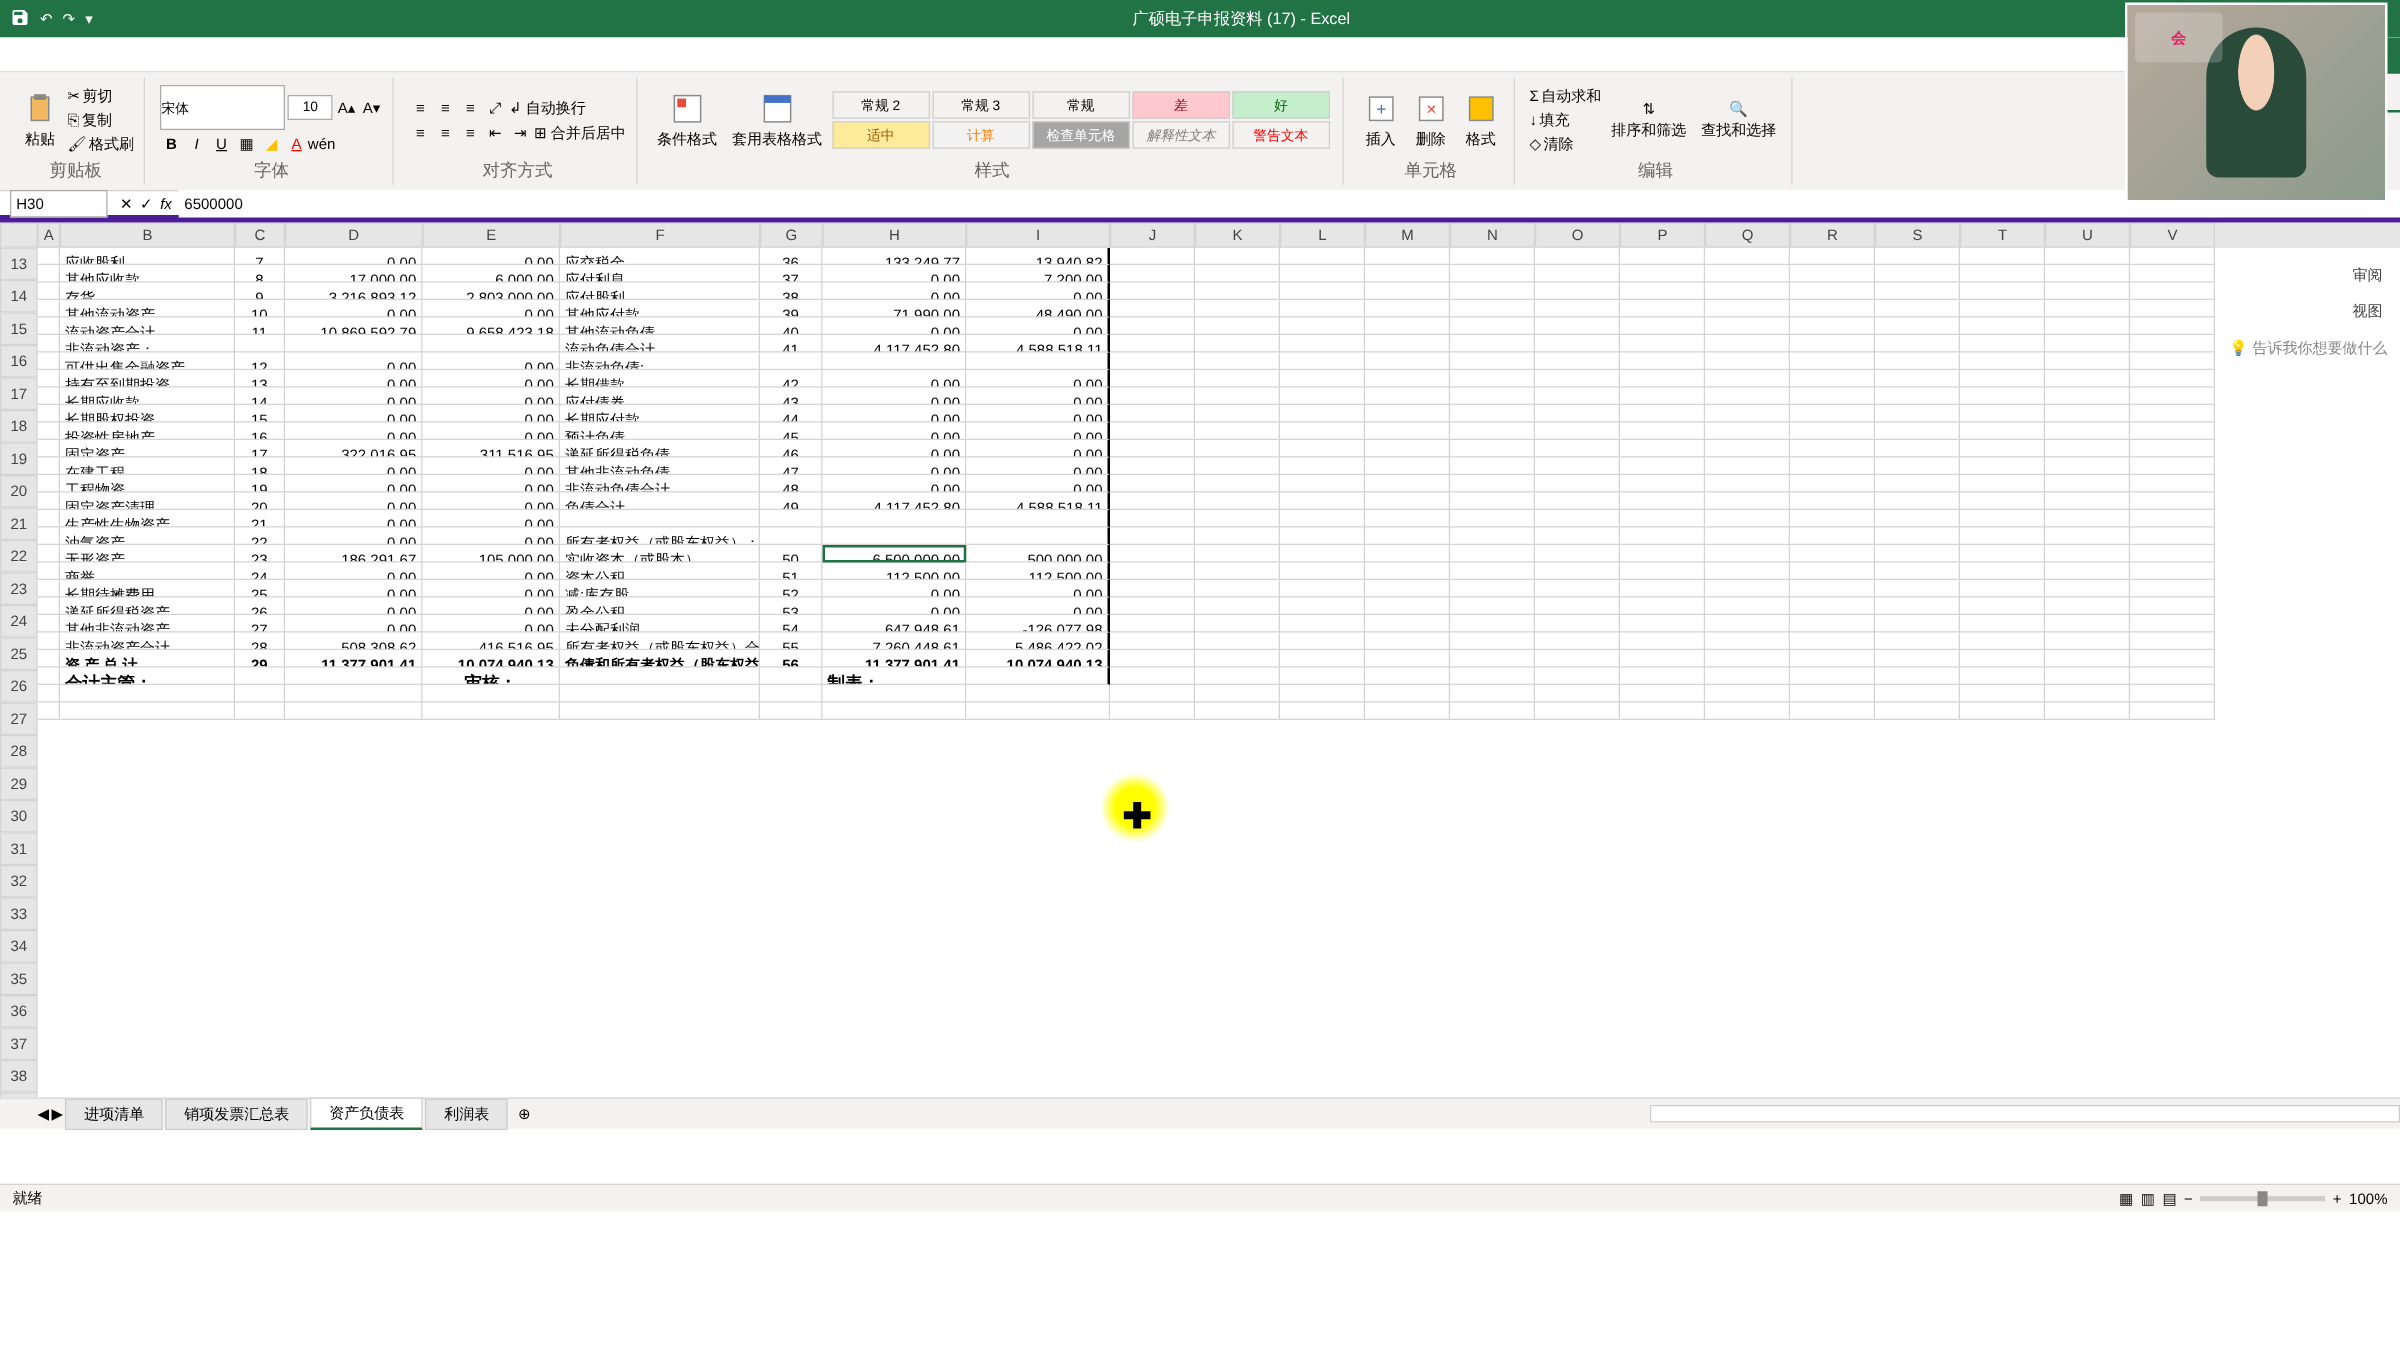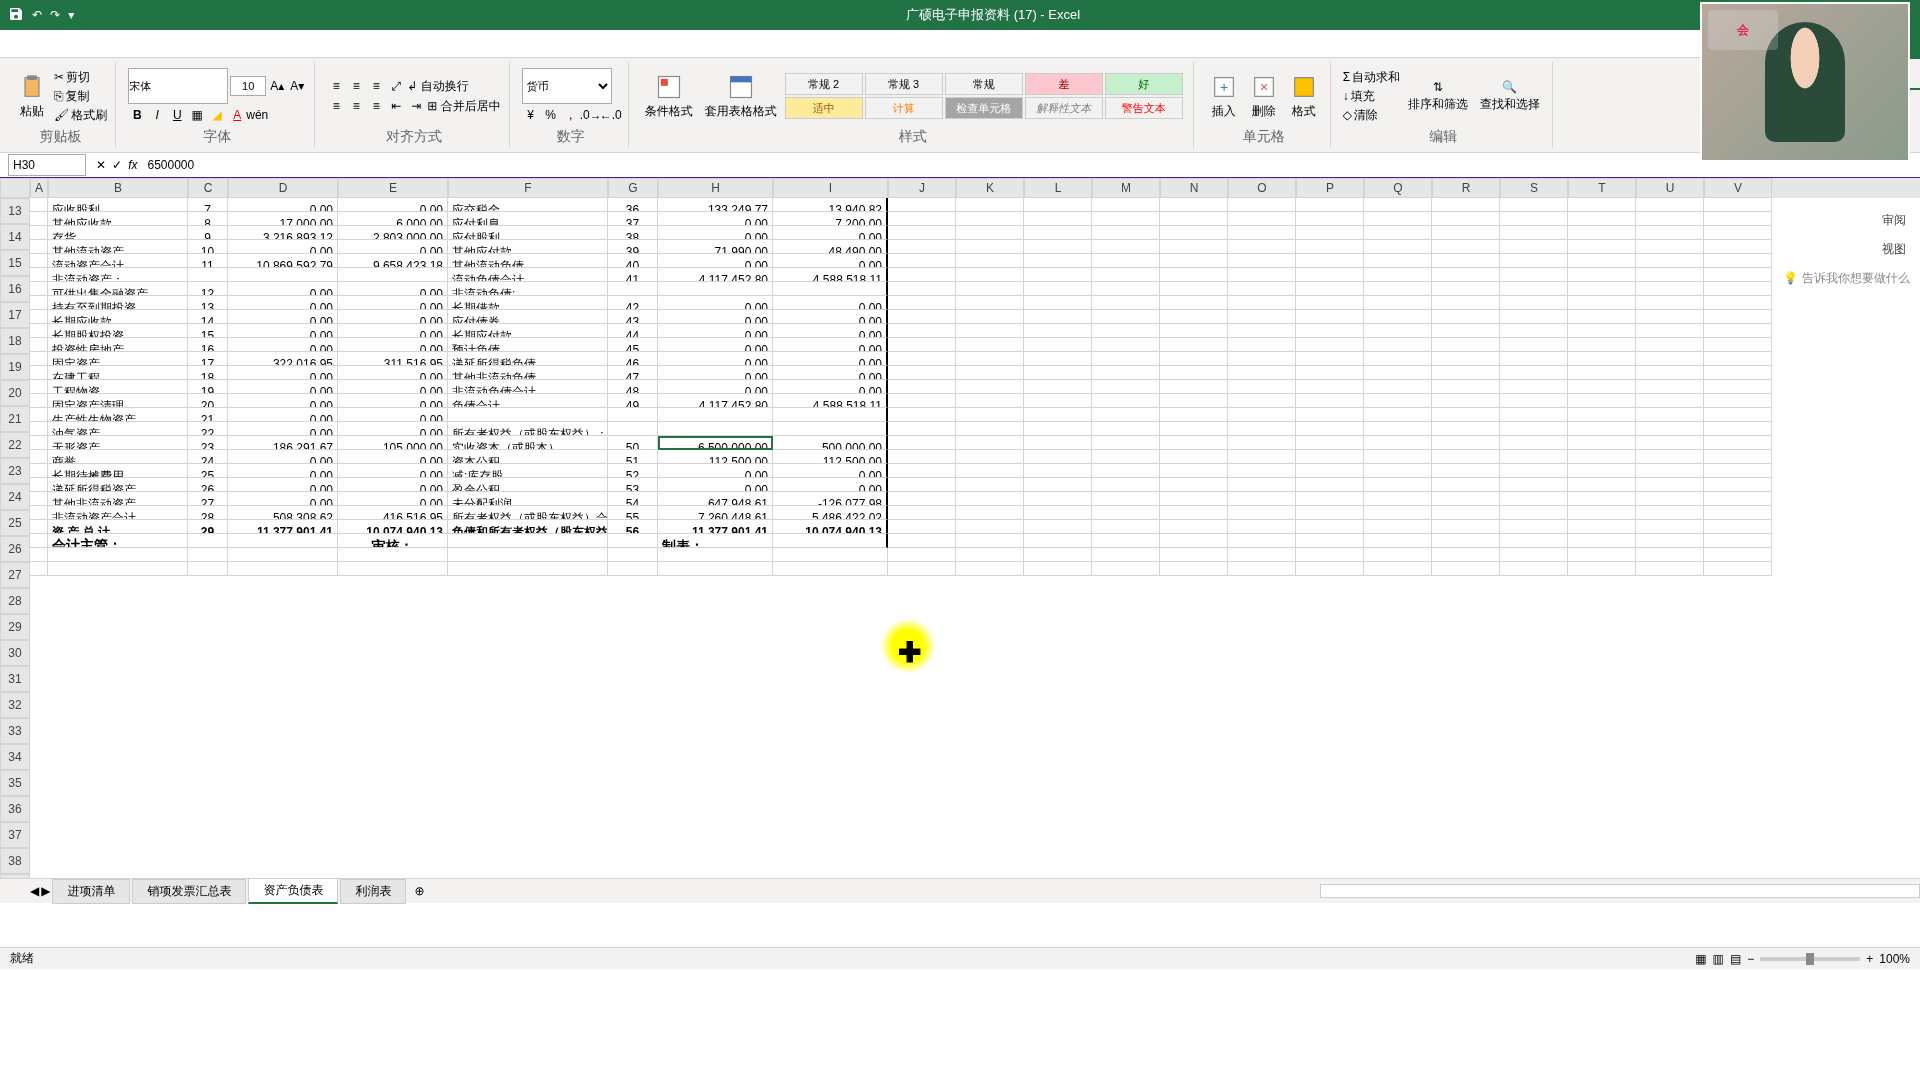--- a/index.html
+++ b/index.html
@@ -30,21 +30,21 @@
 .style-gallery { display: flex; flex-wrap: wrap; width: 400px; gap: 2px; }
 .style-cell { width: 78px; height: 22px; border: 1px solid #ccc; display: flex; align-items: center; justify-content: center; font-size: 11px; }
 .style-bad { background: #ffc7ce; color: #9c0006; }
 .style-good { background: #c6efce; color: #006100; }
 .style-neutral { background: #ffeb9c; color: #9c5700; }
 .style-calc { background: #f2f2f2; color: #fa7d00; }
 .style-check { background: #a5a5a5; color: #fff; }
 .style-expl { font-style: italic; color: #7f7f7f; }
 .style-warn { color: #ff0000; }
 
-.namebox-row { height: 25px; display: flex; align-items: center; border-bottom: 1px solid #4c1d95; }
+.namebox-row { height: 25px; display: flex; align-items: center; border-bottom: 6px solid #4c1d95; }
 .namebox { width: 78px; height: 22px; border: 1px solid #ababab; margin-left: 8px; padding: 0 4px; }
 .fx-area { display: flex; align-items: center; gap: 6px; margin-left: 10px; flex: 1; }
 .formula-bar { flex: 1; height: 22px; border: none; padding: 0 4px; }
 
 .sheet-area { position: relative; height: 700px; overflow: hidden; }
 .col-headers { display: flex; position: sticky; top: 0; background: #e6e6e6; height: 20px; }
 .col-headers .ch { border: 1px solid #d4d4d4; text-align: center; color: #444; line-height: 18px; }
 .ch-corner { width: 30px; background: #e6e6e6; border: 1px solid #d4d4d4; }
 .grid-body { display: flex; }
 .row-headers { display: flex; flex-direction: column; }
@@ -174,37 +174,20 @@
           <span class="ribbon-icon">≡</span>
           <span class="ribbon-icon">⇤</span>
           <span class="ribbon-icon">⇥</span>
           <span>⊞ <span>合并后居中</span></span>
         </div>
       </div>
     </div>
     <div class="label">对齐方式</div>
   </div>
 
-  <div class="ribbon-group">
-    <div class="content">
-      <div class="ribbon-stack">
-        <div class="row">
-            <select class="font-select" style="width:90px"><option>货币</option></select>
-          </div>
-        <div class="row">
-          <span class="ribbon-icon">¥</span>
-          <span class="ribbon-icon">%</span>
-          <span class="ribbon-icon">,</span>
-          <span class="ribbon-icon">.0→</span>
-          <span class="ribbon-icon">←.0</span>
-        </div>
-      </div>
-    </div>
-    <div class="label">数字</div>
-  </div>
 
   <div class="ribbon-group">
     <div class="content">
       <div class="ribbon-btn-lg">
           <svg viewBox="0 0 24 24">
             <rect x="3" y="3" width="18" height="18" fill="#fff" stroke="#888"></rect>
             <rect x="5" y="5" width="6" height="6" fill="#e74c3c"></rect>
           </svg>
           <span>条件格式</span>
         </div>
@@ -917,21 +900,21 @@
           <div class="cell w-rest bold"></div>
           <div class="cell w-rest bold"></div>
           <div class="cell w-rest bold"></div>
           <div class="cell w-rest bold"></div>
           <div class="cell w-rest bold"></div>
           <div class="cell w-rest bold"></div>
           <div class="cell w-rest bold"></div>
         </div>
         <div class="grid-row">
           <div class="cell bold w-A"></div>
-          <div class="cell bold w-B" style="font-size: 14px; font-family: Liberation Mono, monospace;">会计主管：</div>
+          <div class="cell bold w-B" style="font-size: 14px;">会计主管：</div>
           <div class="cell bold w-C"></div>
           <div class="cell bold w-D"></div>
           <div class="cell bold w-E center" style="font-size: 14px;">审核：</div>
           <div class="cell bold w-F"></div>
           <div class="cell bold w-G"></div>
           <div class="cell bold w-H" style="font-size: 14px;">制表：</div>
           <div class="cell bold w-I thick-border-r"></div>
           <div class="cell bold w-rest"></div>
           <div class="cell bold w-rest"></div>
           <div class="cell bold w-rest"></div>

